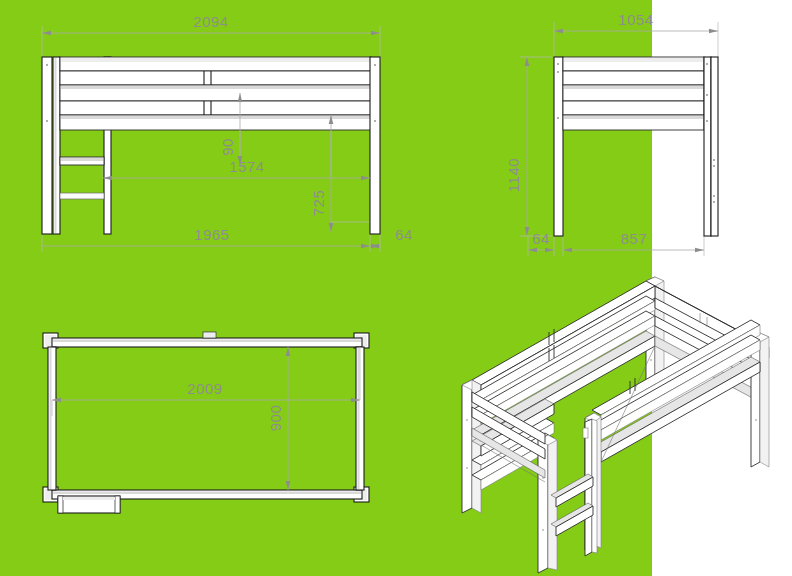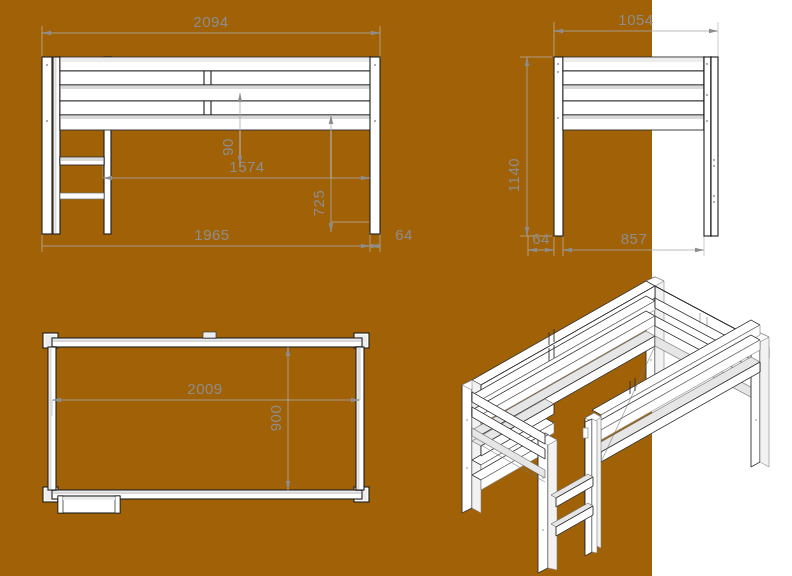--- a/index.html
+++ b/index.html
@@ -5,21 +5,21 @@
 <style>
   html,body{margin:0;padding:0;background:#ffffff;}
   body{
     width:792px;height:576px;
     font-family:"Liberation Sans", sans-serif;
     overflow:hidden;
     position:relative;
   }
   #sheet{
     position:absolute;left:0;top:0;width:652px;height:576px;
-    background:#a16207;
+    background:#84cc16;
   }
   svg{display:block;}
   .dimtext{
     fill:#8d8d8d;
     font-family:"Liberation Sans", sans-serif;
     font-size:15px;
     letter-spacing:0.5px;
   }
   .dimline{stroke:#a9a9a9;stroke-width:0.8;fill:none;}
   .extline{stroke:#b8b8b8;stroke-width:0.7;fill:none;}

